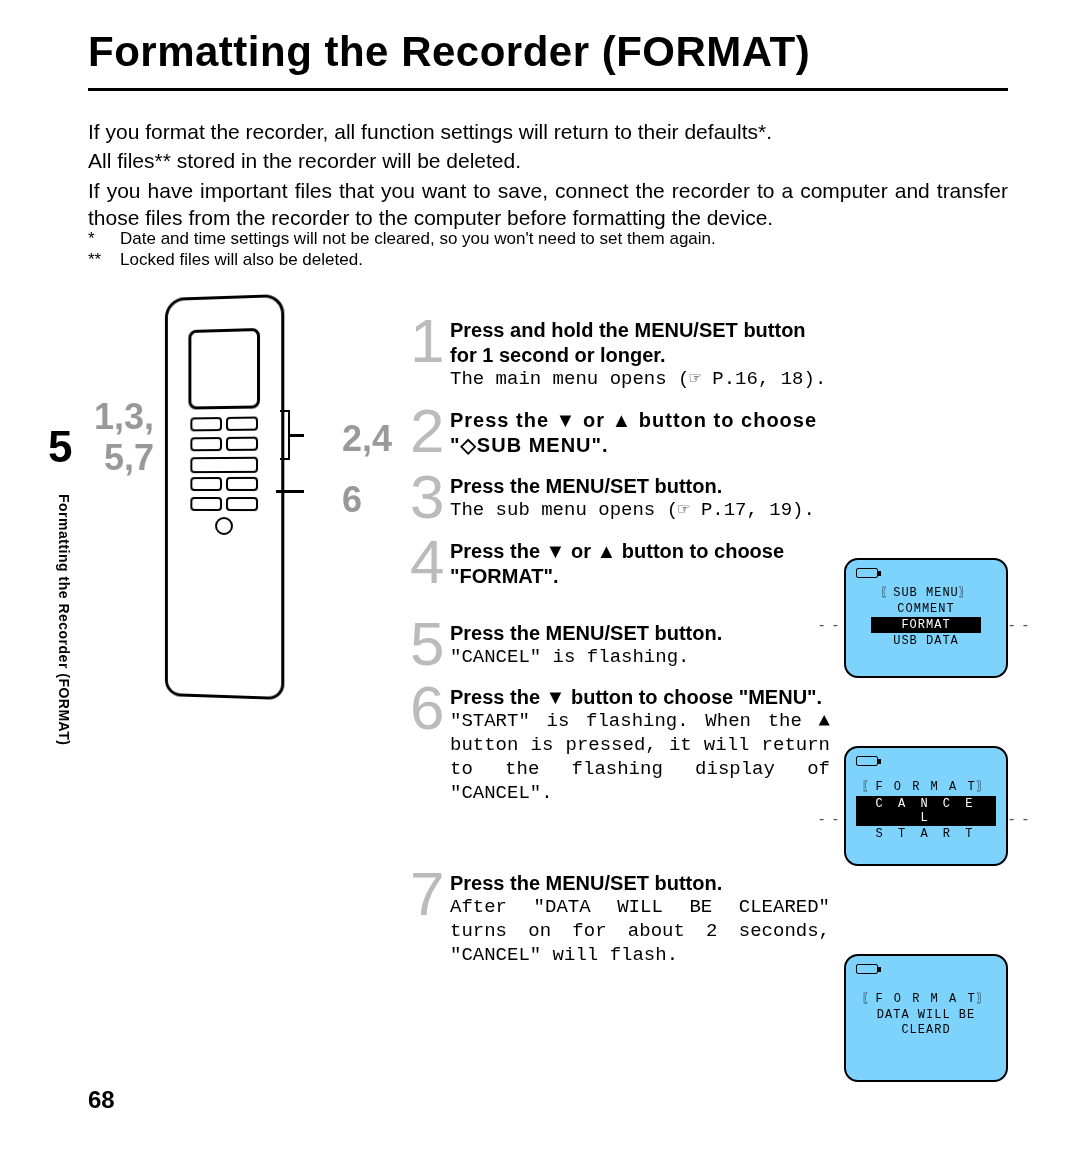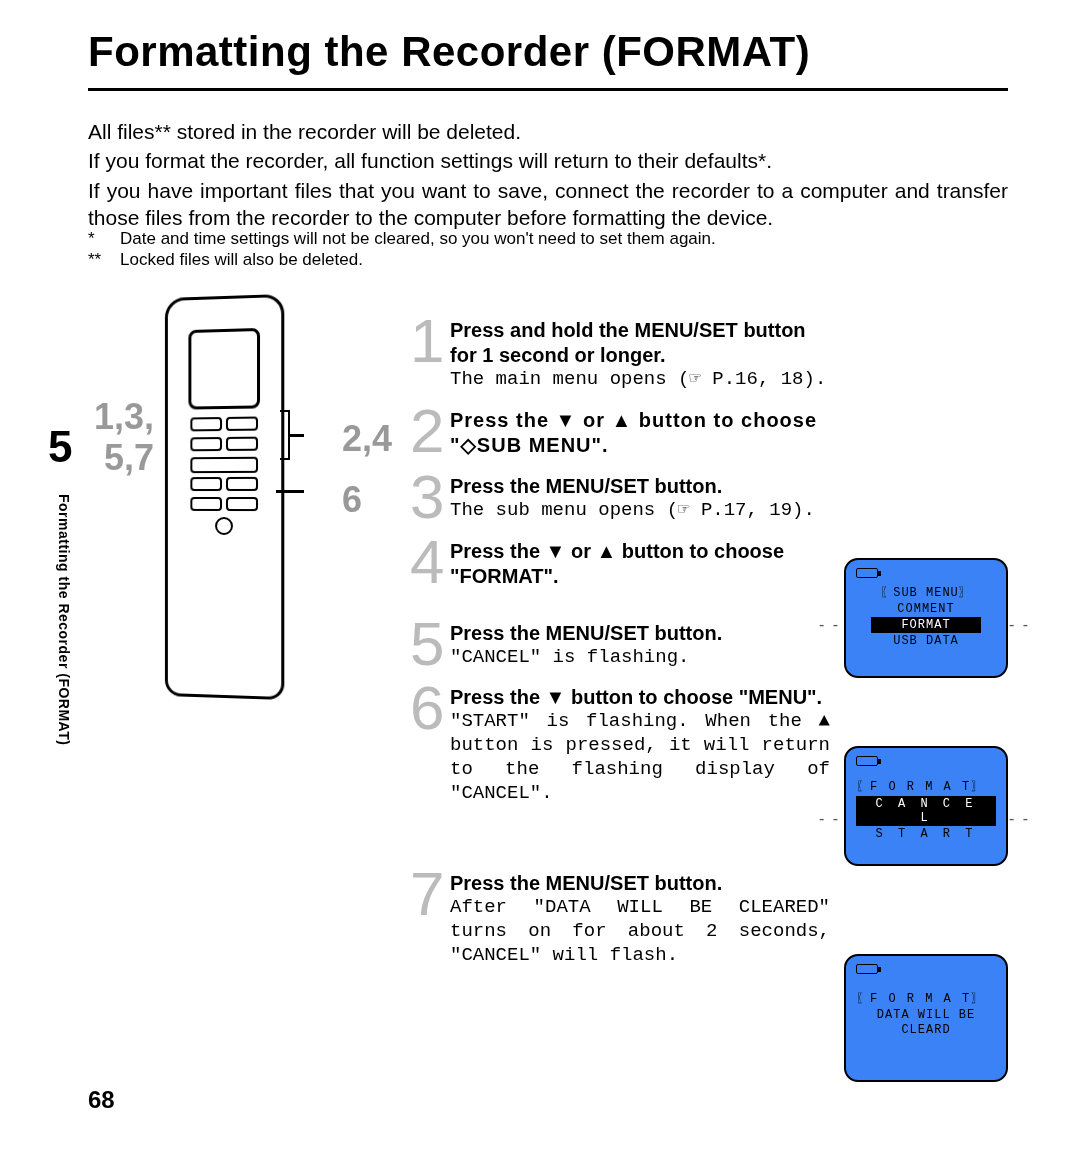--- a/index.html
+++ b/index.html
@@ -149,47 +149,47 @@
   .step.pad-top { margin-top: 30px; }
 
   
   .lcd {
     position: absolute;
     right: 72px;
     width: 164px;
     height: 120px;
     border: 2.5px solid #000;
     border-radius: 14px;
-    background: #3b82f6;
+    background: #7dd3fc;
     font-family: "Courier New", monospace;
     font-size: 13px;
     padding: 8px 10px;
   }
   .lcd .batt {
     width: 22px; height: 10px; border: 1.5px solid #000; border-radius: 2px; position: relative; margin-bottom: 6px;
   }
   .lcd .batt::after { content:""; position:absolute; right:-4px; top:2px; width:3px; height:5px; background:#000; }
   .lcd .line { font-size: 12px; letter-spacing: 1px; text-align:center; margin: 1px 0; }
   .lcd .hl { background:#000; color:#fff; padding: 1px 2px; display:inline-block; }
-  .lcd .bracket-line { font-size:12px; letter-spacing:2px; text-align:left; }
+  .lcd .bracket-line { font-size:12px; letter-spacing:2px; text-align:center; }
   .lcd .spaced { letter-spacing:4px; }
   .dash-sides { position:absolute; font-size:16px; color:#555; letter-spacing:2px; }
   .lcd1 { top: 558px; }
   .lcd2 { top: 746px; }
   .lcd3 { top: 954px; height: 128px; }
 </style>
 </head>
 <body>
 
 <div class="page-title">Formatting the Recorder (FORMAT)</div>
 <div class="title-rule"></div>
 
 <div class="intro">
+  <p>If you format the recorder, all function settings will return to their defaults*.</p>
   <p>All files** stored in the recorder will be deleted.</p>
-  <p>If you format the recorder, all function settings will return to their defaults*.</p>
   <p style="text-align:justify">If you have important files that you want to save, connect the recorder to a computer and transfer those files from the recorder to the computer before formatting the device.</p>
 </div>
 
 <div class="notes">
   <div class="row">
     <div class="star">*</div>
     <div>Date and time settings will not be cleared, so you won't need to set them again.</div>
   </div>
   <div class="row">
     <div class="star">**</div>

